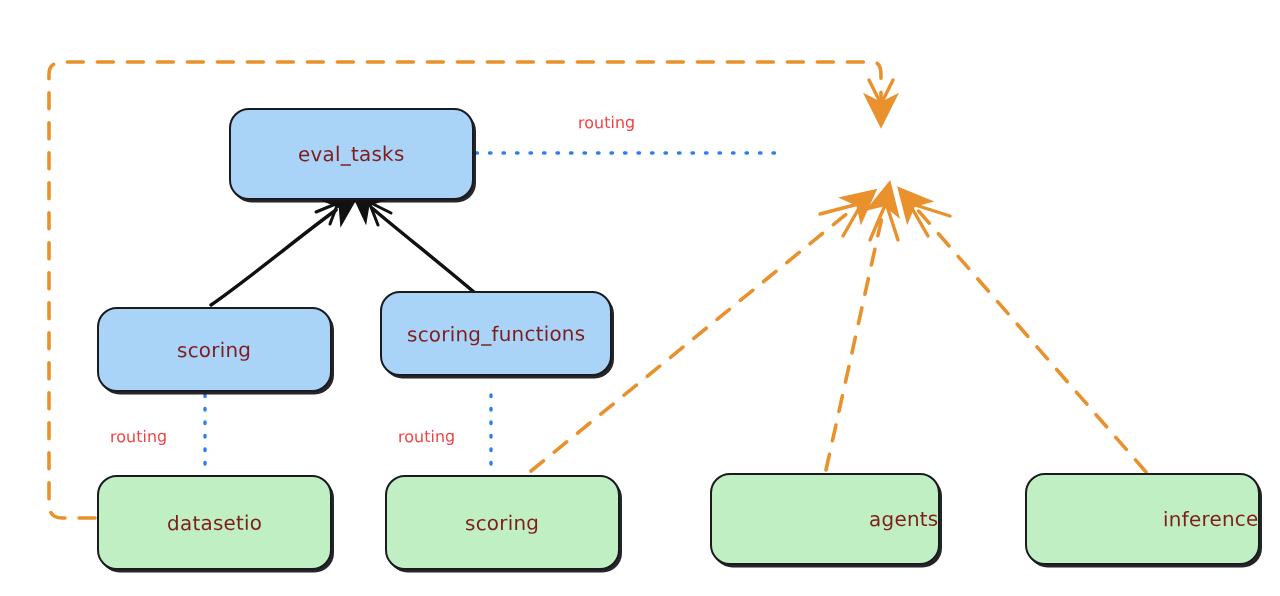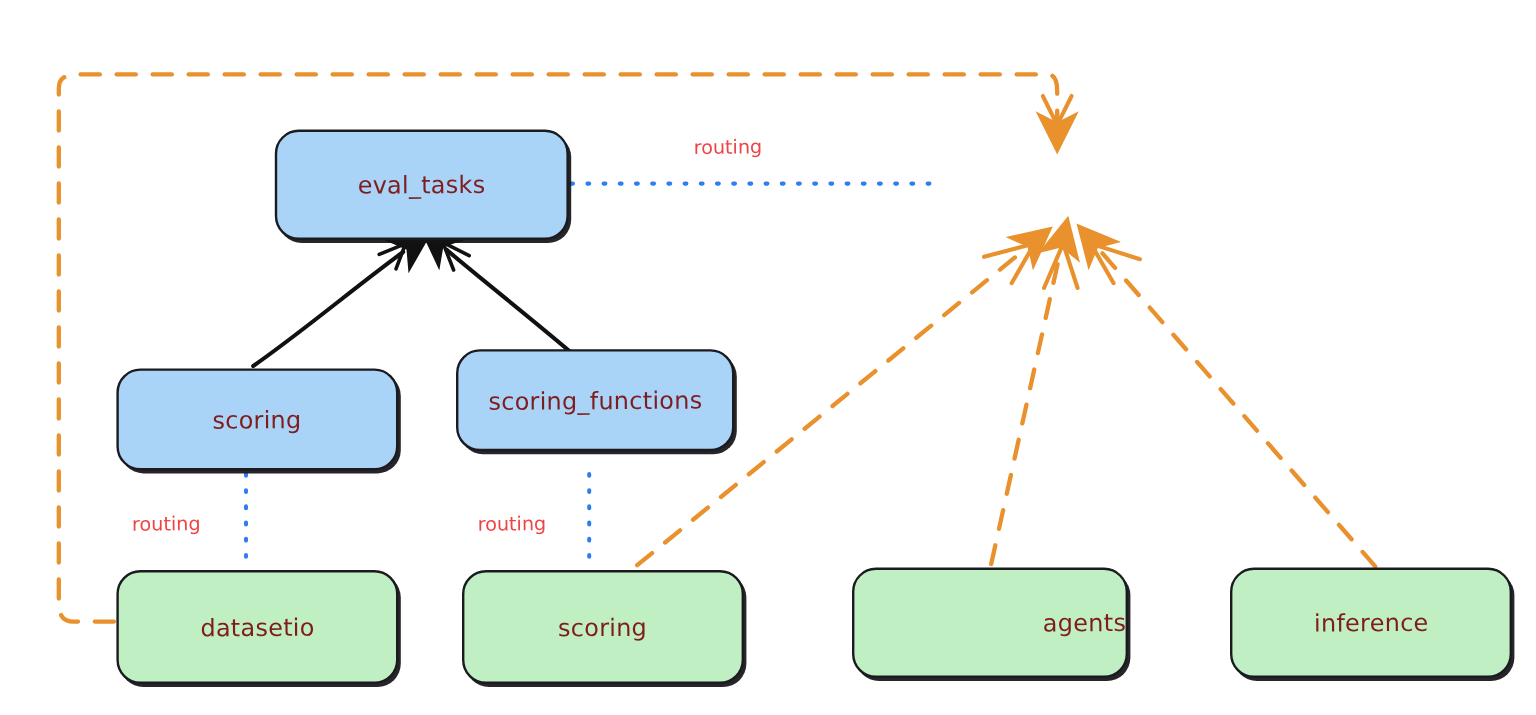--- a/index.html
+++ b/index.html
@@ -133,21 +133,21 @@
   </div>
 
   <div class="node node-green" style="left:385px; top:475px; width:235px; height:95px;">
     <span class="node-label">scoring</span>
   </div>
 
   <div class="node node-green" style="left:710px; top:473px; width:230px; height:92px;justify-content:flex-end;">
     <span class="node-label">agents</span>
   </div>
 
-  <div class="node node-green" style="left:1025px; top:473px; width:235px; height:92px;">
+  <div class="node node-green" style="left:1025px; top:473px; width:235px; height:92px;justify-content:flex-end;">
     <span class="node-label">inference</span>
   </div>
 
   <div class="edge-label" style="left:578px; top:113px;">routing</div>
 
   <div class="edge-label" style="left:110px; top:427px;">routing</div>
 
   <div class="edge-label" style="left:398px; top:427px;">routing</div>
 
 </div>

